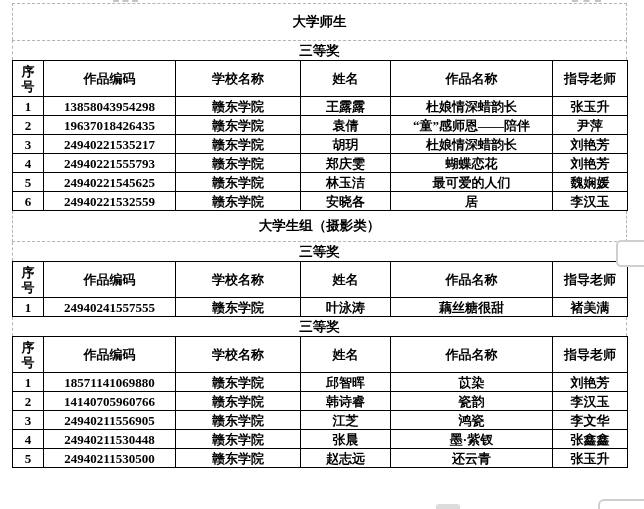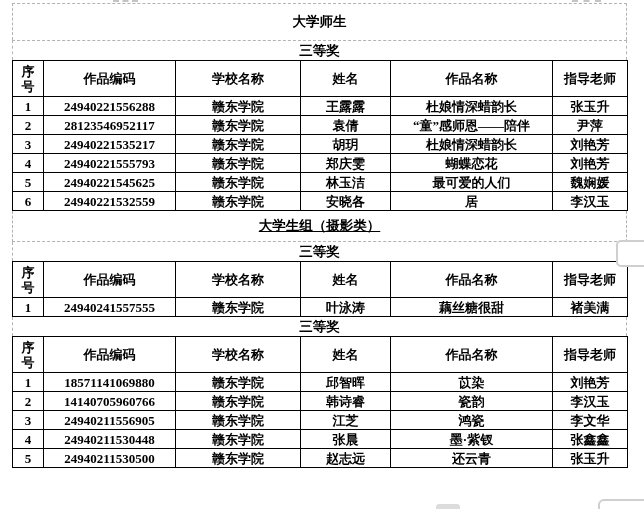--- a/index.html
+++ b/index.html
@@ -9,21 +9,21 @@
     overflow:hidden;
     position:relative;
     font-family:"Liberation Serif","DejaVu Serif",serif;
     color:#000;
   }
   .doc{position:absolute;left:0;top:0;width:644px;height:509px;overflow:hidden;}
   .content{position:absolute;left:12px;top:3px;width:615px;}
 
   
   .dash-t{border-top:1px dashed #b3b3b3;}
-  .dash-b{border-bottom:1px dashed #b3b3b3;text-decoration:underline;}
+  .dash-b{border-bottom:1px dashed #b3b3b3;}
   .dash-lr{border-left:1px dashed #b3b3b3;border-right:1px dashed #b3b3b3;}
 
   .title-block{
     height:36px;
     display:flex;flex-direction:column;justify-content:center;
     text-align:center;font-size:13.5px;font-weight:bold;line-height:18px;
   }
   .award-row{
     height:19px;line-height:19px;
     text-align:center;font-size:13.5px;font-weight:bold;
@@ -116,29 +116,29 @@
             <th>作品编码</th>
             <th>学校名称</th>
             <th>姓名</th>
             <th>作品名称</th>
             <th>指导老师</th>
           </tr>
       </thead>
       <tbody>
           <tr>
             <td>1</td>
-            <td>24940221556288</td>
+            <td>13858043954298</td>
             <td>赣东学院</td>
             <td>王露露</td>
             <td>杜娘情深蜡韵长</td>
             <td>张玉升</td>
           </tr>
           <tr>
             <td>2</td>
-            <td>28123546952117</td>
+            <td>19637018426435</td>
             <td>赣东学院</td>
             <td>袁倩</td>
             <td>“童”感师恩——陪伴</td>
             <td>尹萍</td>
           </tr>
           <tr>
             <td>3</td>
             <td>24940221535217</td>
             <td>赣东学院</td>
             <td>胡玥</td>

